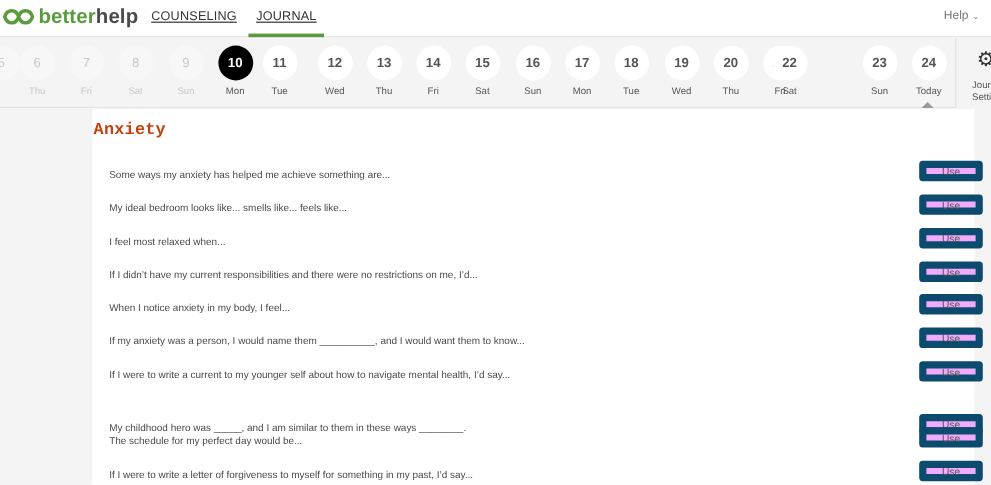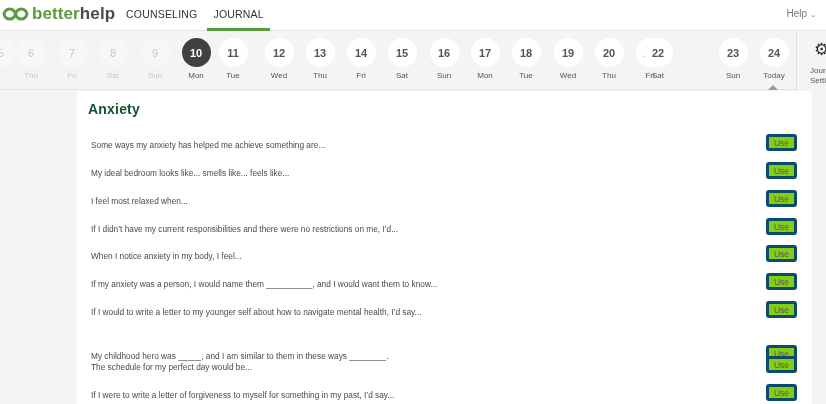--- a/index.html
+++ b/index.html
@@ -3,42 +3,42 @@
 <meta charset="utf-8">
 <style>
   * { box-sizing: border-box; margin: 0; padding: 0; }
   html, body { width: 826px; height: 404px; overflow: hidden; background: #f4f4f4; font-family: "Liberation Sans", sans-serif; }
   .topbar { position: absolute; left: 0; top: 0; width: 826px; height: 31px; background: #fff; border-bottom: 1px solid #e6e6e6; }
   .logo { position: absolute; left: 2px; top: 4px; display: flex; align-items: flex-start; }
   .logo svg { width: 27px; height: 20px; }
   .logo-text { font-size: 17px; font-weight: bold; color: #5a9b3e; margin-left: 3px; letter-spacing: 0.1px; }
   .logo-text .help { color: #4a4a4a; }
   .nav { position: absolute; left: 118px; top: 0; display: flex; height: 31px; }
-  .nav-item { font-size: 10.5px; color: #333; padding: 0 8px; line-height: 28px; position: relative; letter-spacing: 0.2px; cursor: pointer; }
+  .nav-item { font-size: 10.5px; color: #333; padding: 0 8px; line-height: 28px; position: relative; letter-spacing: 0.2px; cursor: pointer; text-decoration: underline; }
   .nav-item.active::after { content: ""; position: absolute; left: 2px; right: 2px; bottom: 0; height: 3px; background: #5a9b3e; }
   .help-menu { position: absolute; right: 10px; top: 8px; font-size: 10px; color: #777; cursor: pointer; }
   .help-menu .chev { font-size: 7px; margin-left: 3px; }
 
   .datebar { position: absolute; left: 0; top: 32px; width: 826px; height: 58px; background: #f4f4f4; border-bottom: 1px solid #e3e3e3; }
   .day { position: absolute; top: 6px; width: 30px; text-align: center; cursor: pointer; }
   .day .circle { width: 29px; height: 29px; border-radius: 50%; background: #fff; margin: 0 auto; display: flex; align-items: center; justify-content: center; font-size: 11px; color: #555; font-weight: bold; }
   .day .label { font-size: 8px; color: #555; margin-top: 4px; }
   .day.past .circle { background: #f7f7f7; color: #c8c8c8; font-weight: normal; }
   .day.past .label { color: #c8c8c8; }
-  .day.selected .circle { background: #404040; color: #fff; }
+  .day.selected .circle { background: #000000; color: #fff; }
   .today-caret { position: absolute; left: 768px; top: 53px; width: 0; height: 0; border-left: 5px solid transparent; border-right: 5px solid transparent; border-bottom: 5px solid #999; }
   .settings { position: absolute; left: 796px; top: 0; width: 30px; height: 58px; border-left: 1px solid #e0e0e0; background: #f4f4f4; cursor: pointer; }
   .settings .gear { position: absolute; left: 17px; top: 9px; font-size: 17px; color: #333; line-height: 1; }
   .settings .slabel { position: absolute; left: 13px; top: 34px; font-size: 8px; color: #555; white-space: nowrap; line-height: 10px; }
 
   .panel { position: absolute; left: 77px; top: 91px; width: 735px; height: 313px; background: #fff; }
-  .panel-title { position: absolute; left: 11px; top: 10px; font-size: 14px; color: #14532d; font-weight: bold; letter-spacing: 0.2px; }
+  .panel-title { position: absolute; left: 1px; top: 10px; font-size: 14px; color: #c2410c; font-weight: bold; letter-spacing: 0.2px; font-family: Liberation Mono, monospace; }
   .prompt-row { position: absolute; left: 0; width: 735px; height: 28px; }
   .prompt-text { position: absolute; left: 14px; top: 9px; font-size: 8.3px; color: #4a4a4a; white-space: nowrap; }
-  .use-btn { position: absolute; left: 689px; top: 3px; width: 31px; height: 17px; border: 3px solid #0c4a6e; border-radius: 3px; background: #84cc16; font-size: 8.5px; color: #555; display: flex; align-items: center; justify-content: center; cursor: pointer; font-family: "Liberation Sans", sans-serif; }
+  .use-btn { position: absolute; left: 689px; top: 3px; width: 53px; height: 17px; border: 6px solid #0c4a6e; border-radius: 3px; background: #f0abfc; font-size: 8.5px; color: #555; display: flex; align-items: center; justify-content: center; cursor: pointer; font-family: "Liberation Sans", sans-serif; }
 </style>
 </head>
 <body>
 
 <div class="topbar">
   <div class="logo">
     <svg viewBox="0 0 28 20">
       <path d="M2 10 C4 3, 12 3, 14 10 C16 17, 24 17, 26 10 C24 3, 16 3, 14 10 C12 17, 4 17, 2 10 Z" fill="none" stroke="#5a9b3e" stroke-width="3"></path>
     </svg>
     <span class="logo-text"><span>better</span><span class="help">help</span></span>
@@ -164,21 +164,21 @@
   </div>
   <div class="prompt-row" style="top:151px">
     <span class="prompt-text">When I notice anxiety in my body, I feel...</span>
     <button class="use-btn">Use</button>
   </div>
   <div class="prompt-row" style="top:179px">
     <span class="prompt-text">If my anxiety was a person, I would name them __________, and I would want them to know...</span>
     <button class="use-btn">Use</button>
   </div>
   <div class="prompt-row" style="top:207px">
-    <span class="prompt-text">If I would to write a letter to my younger self about how to navigate mental health, I’d say...</span>
+    <span class="prompt-text">If I were to write a current to my younger self about how to navigate mental health, I’d say...</span>
     <button class="use-btn">Use</button>
   </div>
   <div class="prompt-row" style="top:251px">
     <span class="prompt-text">My childhood hero was _____, and I am similar to them in these ways ________.</span>
     <button class="use-btn">Use</button>
   </div>
   <div class="prompt-row" style="top:262px">
     <span class="prompt-text">The schedule for my perfect day would be...</span>
     <button class="use-btn">Use</button>
   </div>

